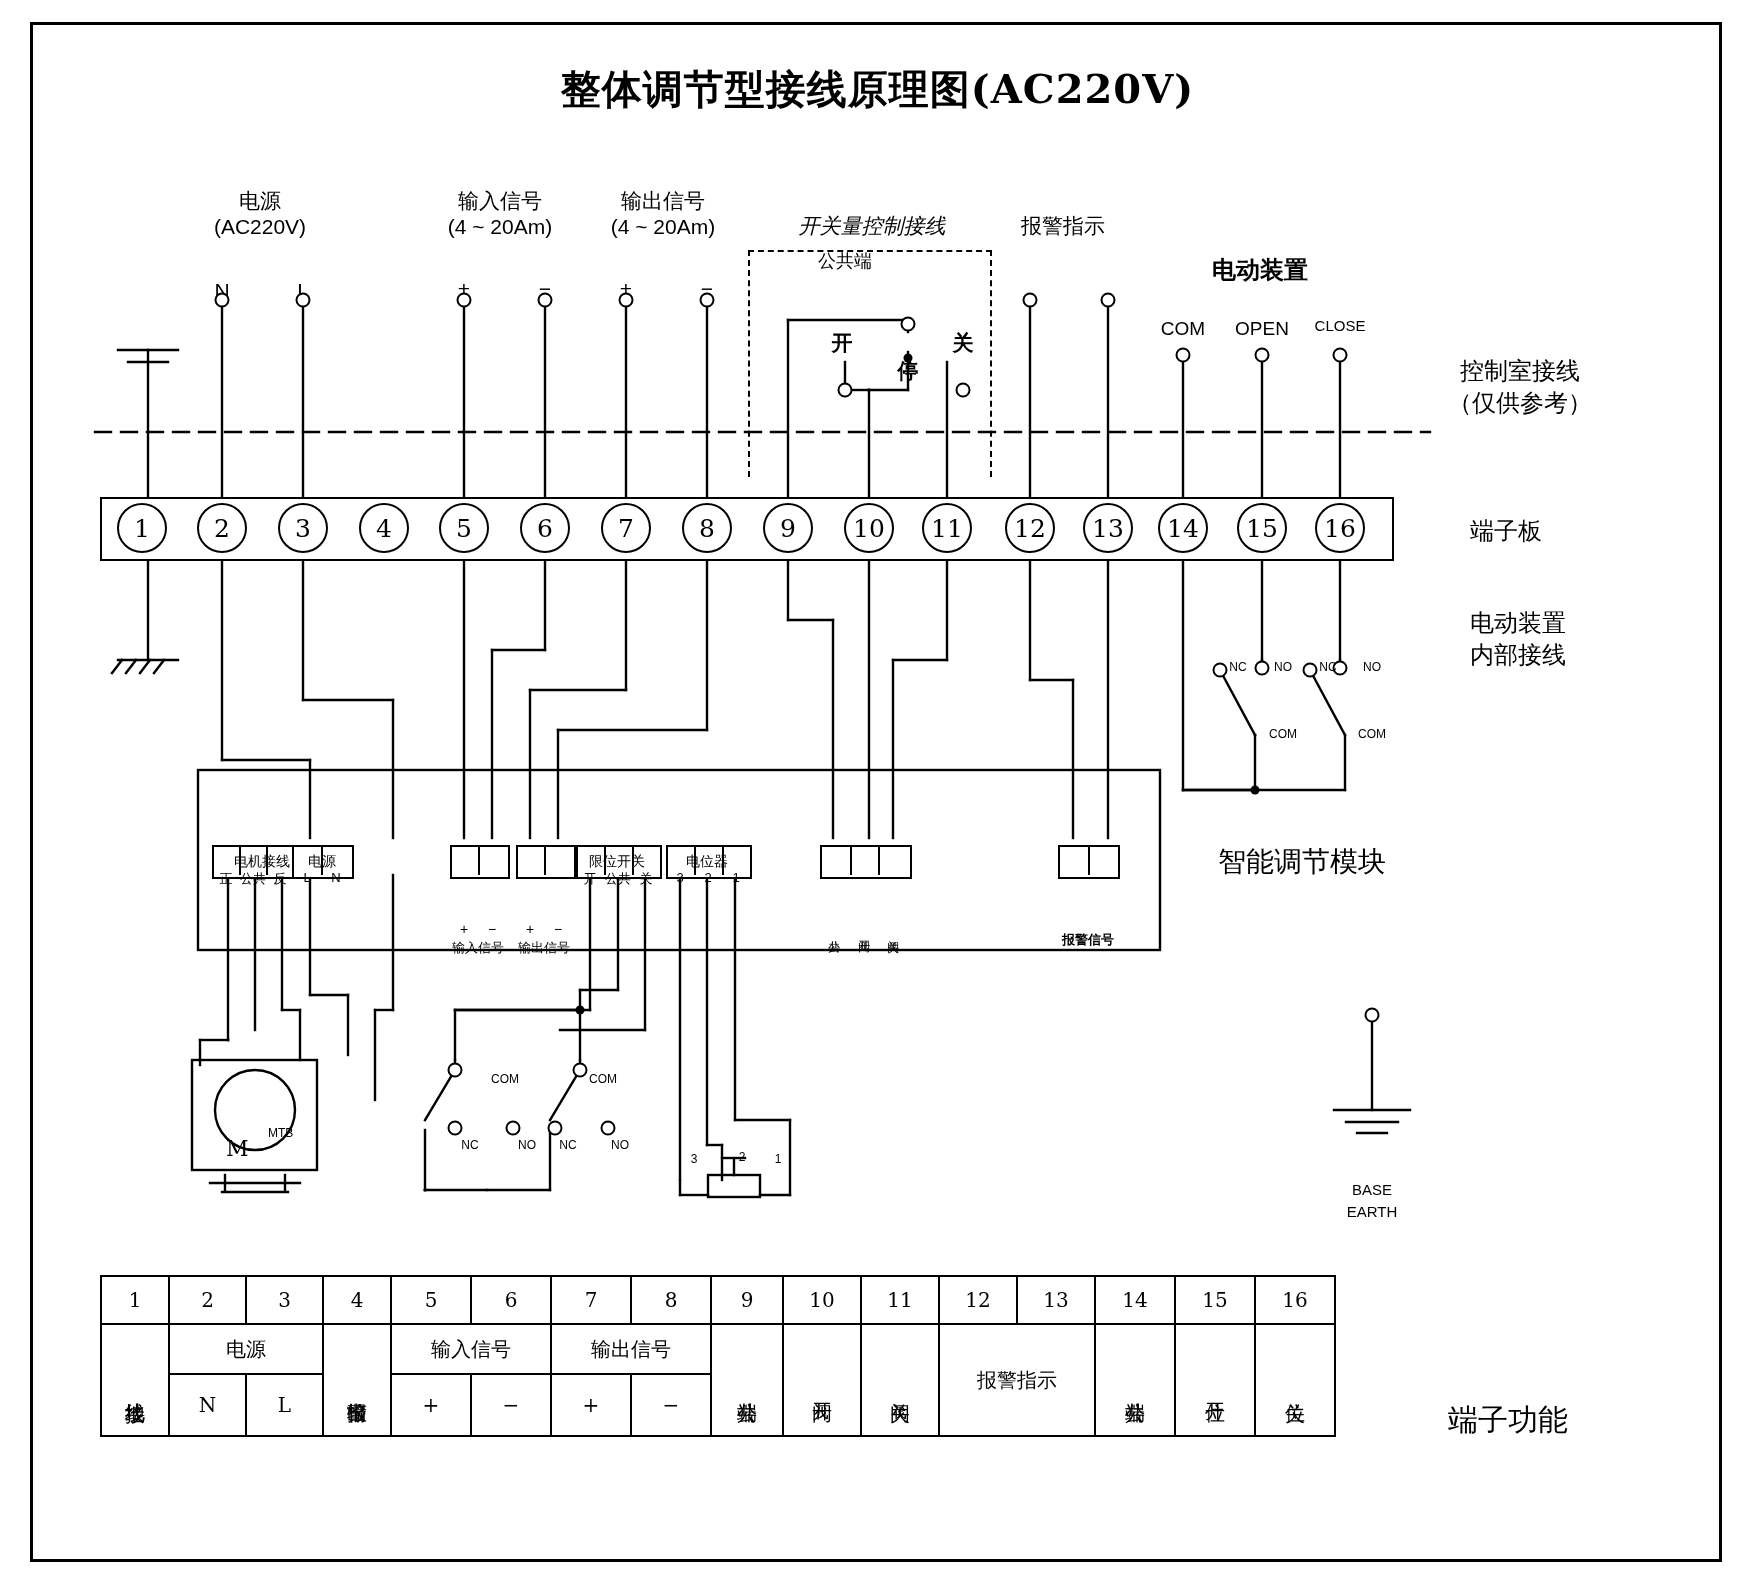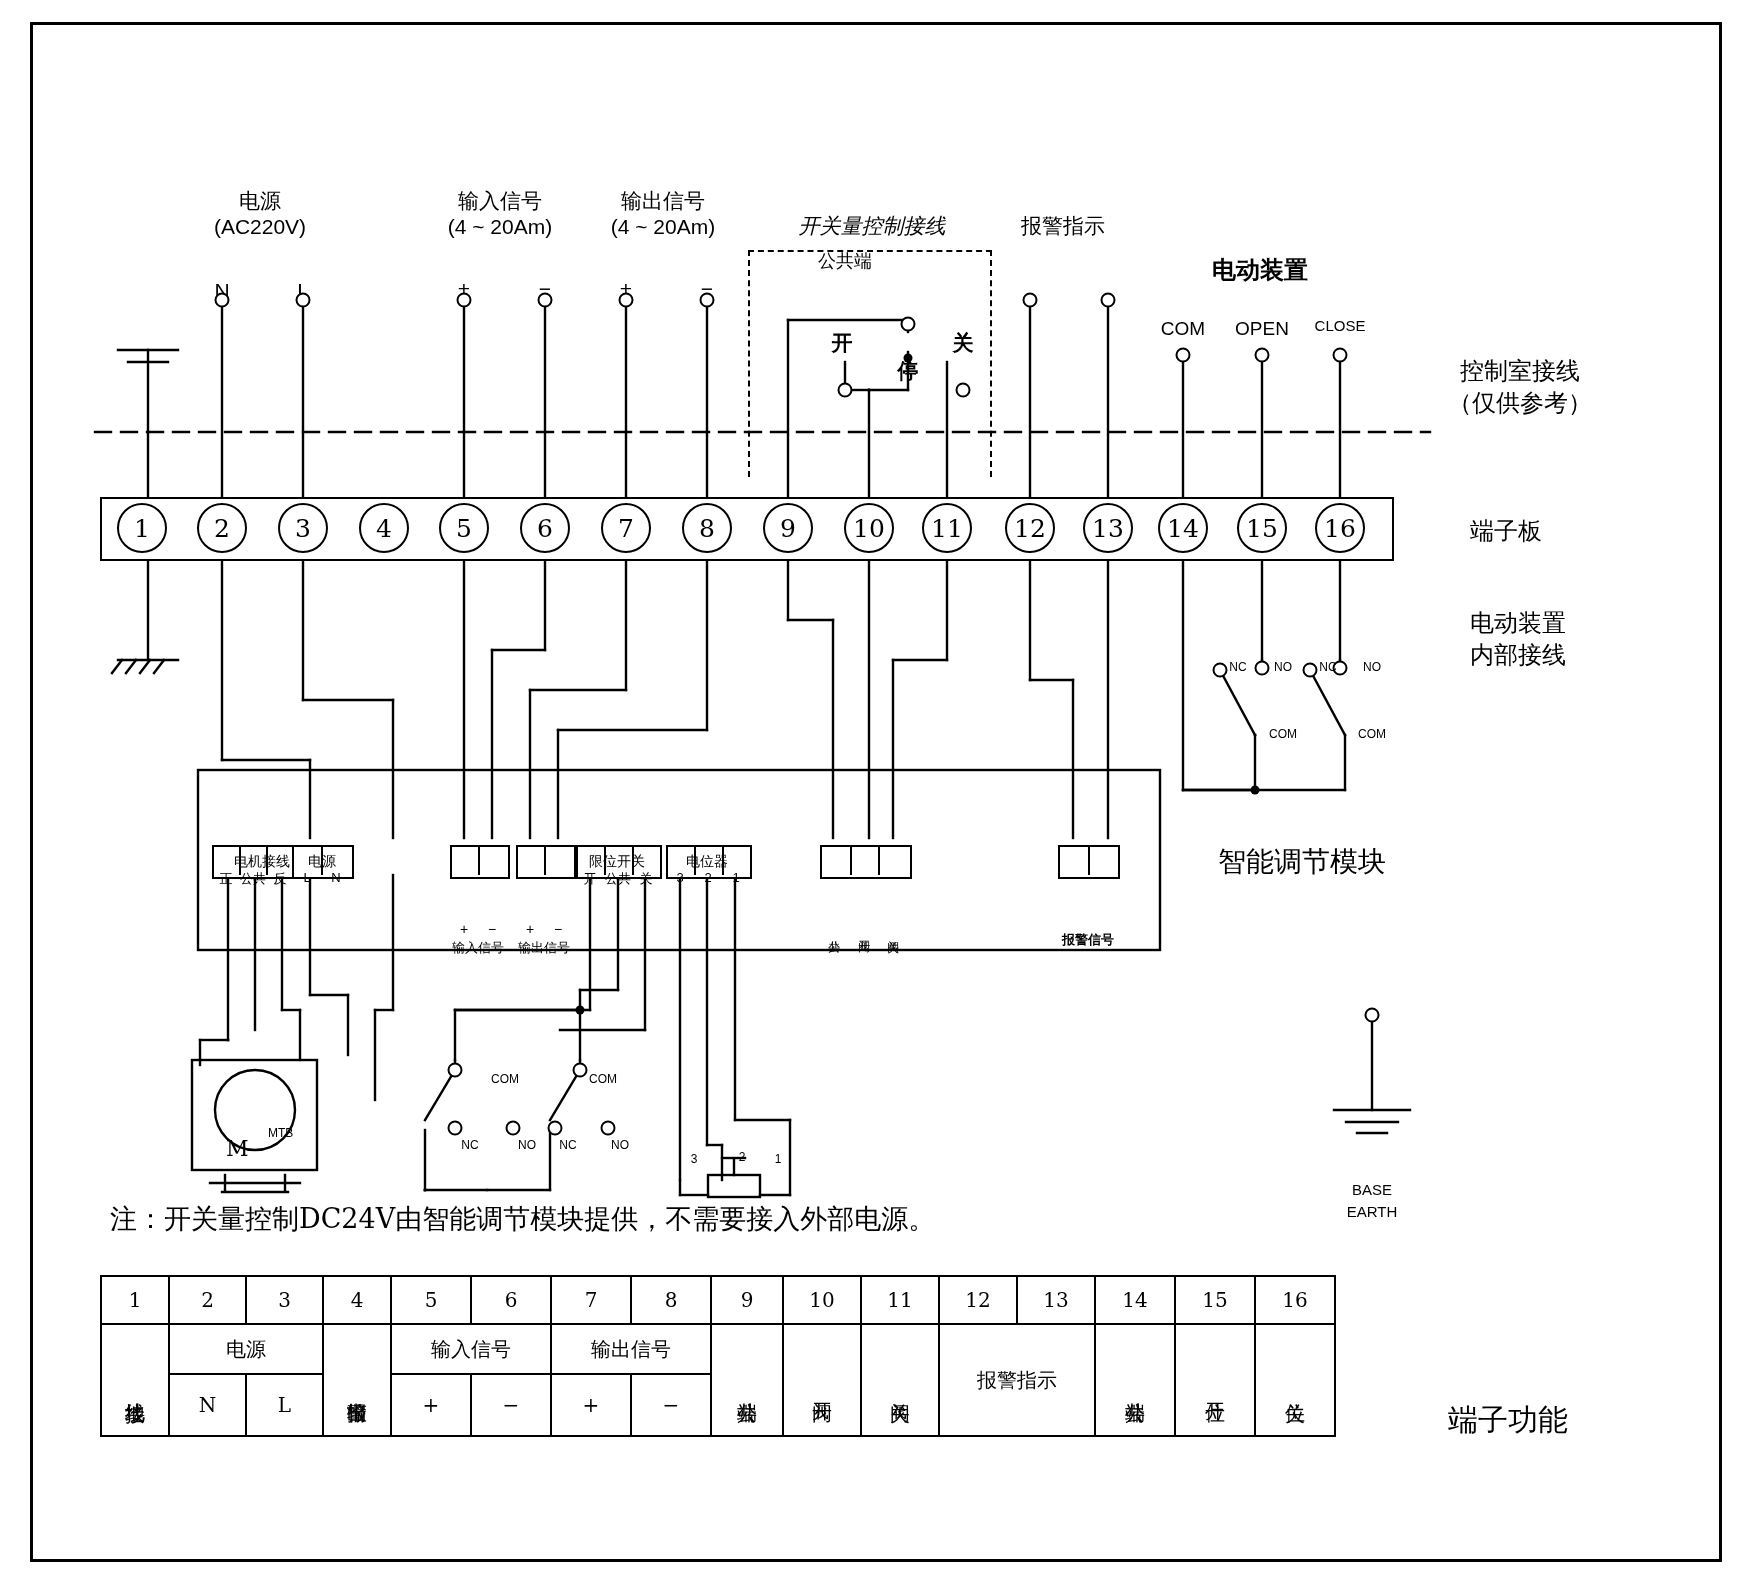--- a/index.html
+++ b/index.html
@@ -28,20 +28,21 @@
   .rlbl{position:absolute;font-size:24px;font-family:"DejaVu Serif","Liberation Serif",serif;white-space:nowrap;}
   .bold{font-weight:bold;}
   svg{position:absolute;left:0;top:0;overflow:visible;}
 </style>
 </head>
 <body>
 
 <div id="page">
   <div id="frame"></div>
 
+  <div class="title">整体调节型接线原理图(AC220V)</div>
 
   <div class="lbl c ctr" style="left:260px;top:188px;">
     <span>电源</span><br><span>(AC220V)</span>
   </div>
   <div class="lbl c ctr" style="left:500px;top:188px;">
     <span>输入信号</span><br><span>(4 ~ 20Am)</span>
   </div>
   <div class="lbl c ctr" style="left:663px;top:188px;">
     <span>输出信号</span><br><span>(4 ~ 20Am)</span>
   </div>
@@ -353,21 +354,20 @@
   <div class="dot" style="left:580px;top:1010px;"></div>
 
   <div class="tinylbl" style="left:694px;top:1152px;">3</div>
   <div class="tinylbl" style="left:742px;top:1150px;">2</div>
   <div class="tinylbl" style="left:778px;top:1152px;">1</div>
 
   <div class="smalllbl" style="left:1372px;top:1140px;font-size:15px;">BASE</div>
   <div class="smalllbl" style="left:1372px;top:1162px;font-size:15px;">EARTH</div>
   <div class="ocirc" style="left:1372px;top:1015px;"></div>
 
-  <div class="note">注：开关量控制DC24V由智能调节模块提供，不需要接入外部电源。</div>
 
   <table class="tf">
     <tbody>
         <tr>
       <td class="num" style="width:66px;">1</td>
       <td class="num" style="width:75px;">2</td>
       <td class="num" style="width:75px;">3</td>
       <td class="num" style="width:66px;">4</td>
       <td class="num" style="width:78px;">5</td>
       <td class="num" style="width:78px;">6</td>

